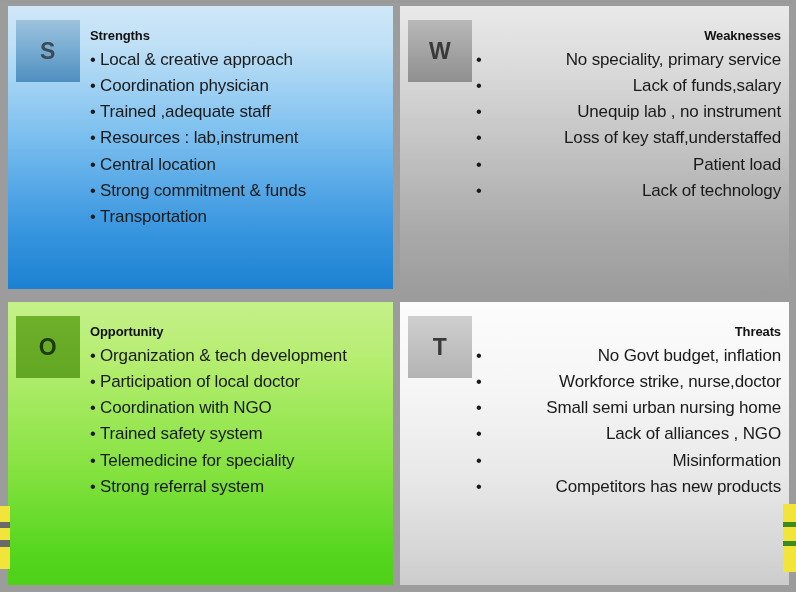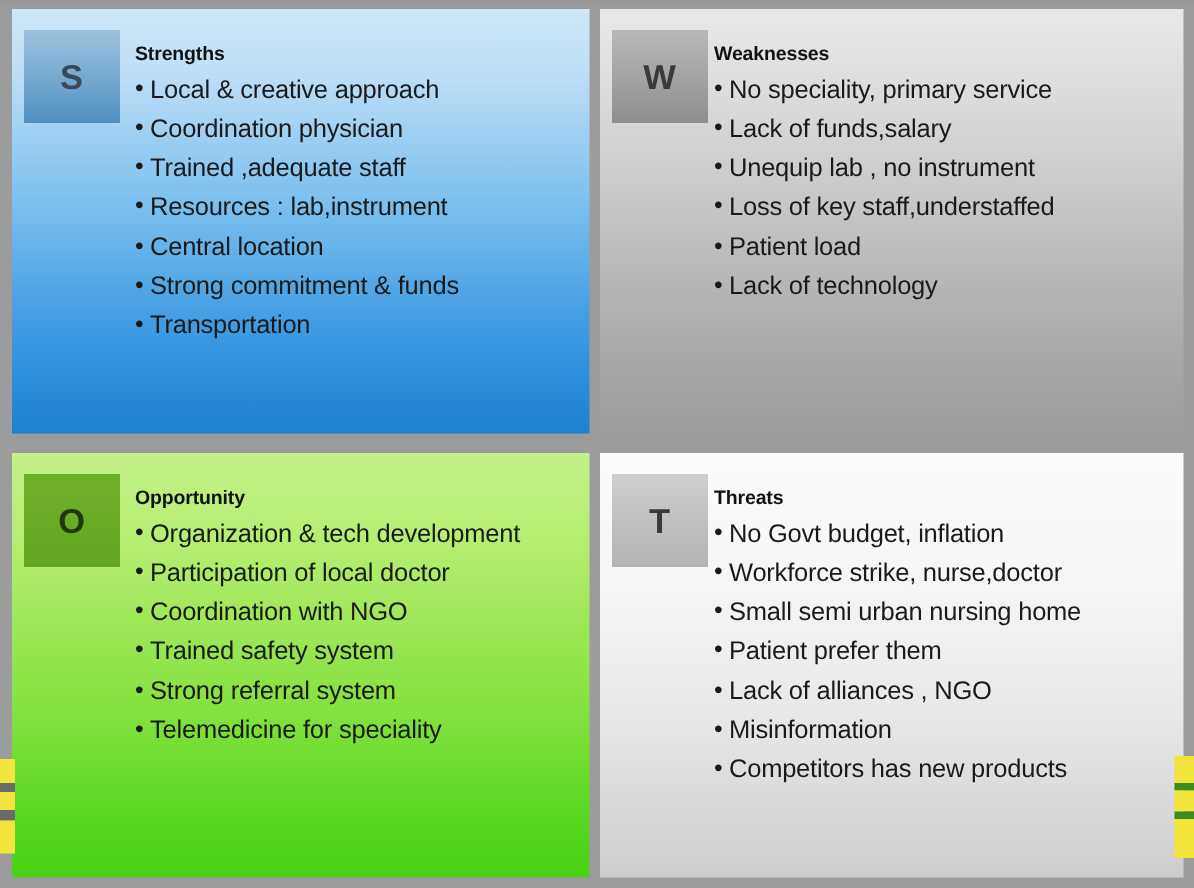--- a/index.html
+++ b/index.html
@@ -93,21 +93,21 @@
     color: #3a3a3a;
   }
 
   .body-block {
     position: absolute;
     left: 82px;
     top: 22px;
     right: 8px;
   }
   #quad-weaknesses .body-block,
-  #quad-threats .body-block { left: 76px; }
+  #quad-threats .body-block { left: 76px; text-align: right; }
 
   .quad-title {
     font-size: 13px;
     font-weight: bold;
     color: #111111;
     line-height: 1.2;
     margin: 0 0 4px 0;
     letter-spacing: -0.1px;
   }
 
@@ -193,35 +193,34 @@
 
   <div class="quad" id="quad-opportunity">
     <div class="badge" id="badge-o">O</div>
     <div class="body-block">
       <div class="quad-title">Opportunity</div>
       <ul class="points">
         <li>Organization &amp; tech development</li>
         <li>Participation of local doctor</li>
         <li>Coordination with NGO</li>
         <li>Trained  safety system</li>
+        <li>Telemedicine for speciality</li>
         <li>Strong referral system</li>
-        <li>Telemedicine for speciality</li>
       </ul>
     </div>
   </div>
 
   <div class="quad" id="quad-threats">
     <div class="badge" id="badge-t">T</div>
     <div class="body-block">
       <div class="quad-title">Threats</div>
       <ul class="points">
         <li>No Govt budget, inflation</li>
         <li>Workforce strike, nurse,doctor</li>
         <li>Small semi urban nursing home</li>
-        <li>Patient prefer them</li>
         <li>Lack of alliances , NGO</li>
         <li>Misinformation</li>
         <li>Competitors has new products</li>
       </ul>
     </div>
   </div>
 
   <div class="edge-marks" id="edge-marks-left">
     <div class="edge-mark" style="top:6px;height:16px;"></div>
     <div class="edge-mark dark" style="top:22px;height:6px;"></div>

